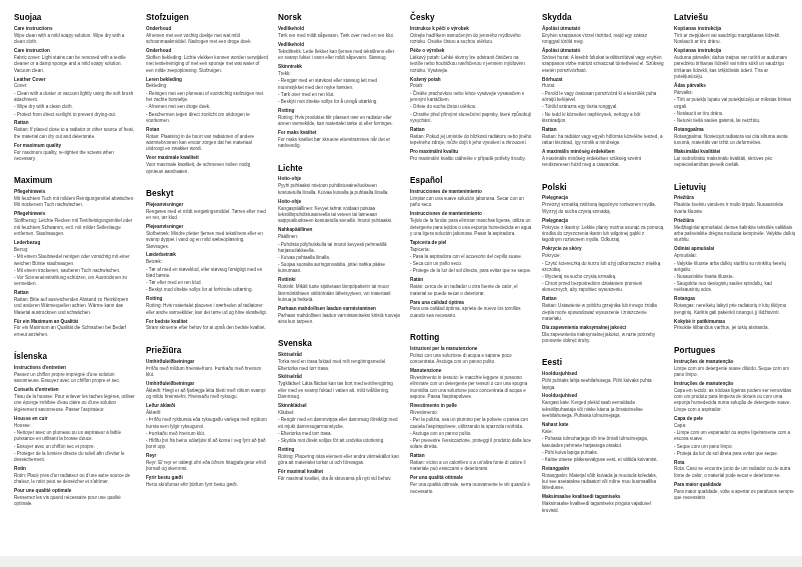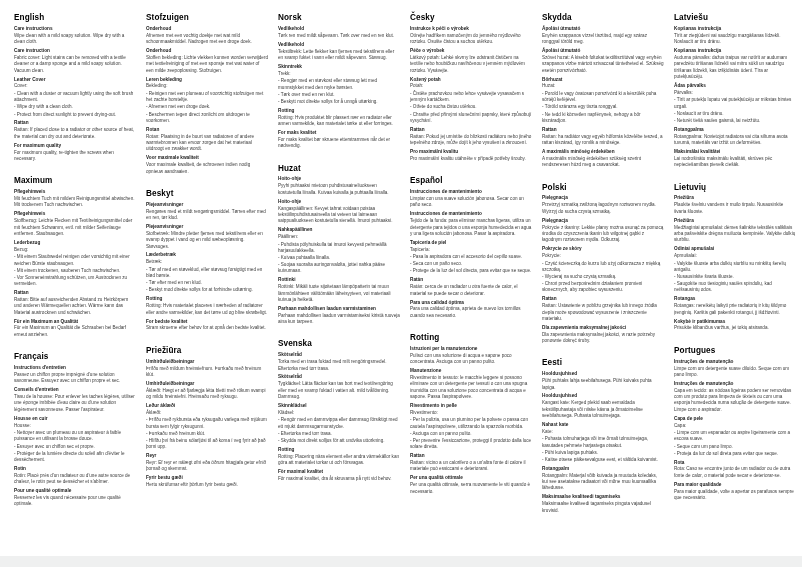--- a/index.html
+++ b/index.html
@@ -54,21 +54,21 @@
     background: #eff0f0;
   }
 </style>
 </head>
 <body>
 
 <div class="page">
   <div class="columns" id="columns">
       <div class="col">
         <section class="block">
-          <h2 class="lang-title">English</h2>
+          <h2 class="lang-title">Suojaa</h2>
           <h3 class="sec-heading">Care instructions</h3>
           <p class="body-text">Wipe clean with a mild soapy solution. Wipe dry with a clean cloth.</p>
           <h3 class="sec-heading">Care instruction</h3>
           <p class="body-text">Fabric cover: Light stains can be removed with a textile cleaner or a damp sponge and a mild soapy solution. Vacuum clean.</p>
           <h3 class="sec-heading">Leather Cover</h3>
           <p class="body-text">Cover:</p>
           <p class="body-text bullet">- Clean with a duster or vacuum lightly using the soft brush attachment.</p>
           <p class="body-text bullet">- Wipe dry with a clean cloth.</p>
           <p class="body-text bullet">- Protect from direct sunlight to prevent drying-out.</p>
           <h3 class="sec-heading">Rattan</h3>
@@ -86,21 +86,21 @@
           <p class="body-text">Bezug:</p>
           <p class="body-text bullet">- Mit einem Staubwedel reinigen oder vorsichtig mit einer weichen Bürste staubsaugen.</p>
           <p class="body-text bullet">- Mit einem trockenen, sauberen Tuch nachwischen.</p>
           <p class="body-text bullet">- Vor Sonneneinstrahlung schützen, um Austrocknen zu vermeiden.</p>
           <h3 class="sec-heading">Rattan</h3>
           <p class="body-text">Rattan: Bitte auf ausreichenden Abstand zu Heizkörpern und anderen Wärmequellen achten. Wärme kann das Material austrocknen und schwächen.</p>
           <h3 class="sec-heading">Für ein Maximum an Qualität</h3>
           <p class="body-text">Für ein Maximum an Qualität die Schrauben bei Bedarf erneut anziehen.</p>
         </section>
         <section class="block">
-          <h2 class="lang-title">Français</h2>
+          <h2 class="lang-title">Íslenska</h2>
           <h3 class="sec-heading">Instructions d'entretien</h3>
           <p class="body-text">Passez un chiffon propre imprégné d'une solution savonneuse. Essuyez avec un chiffon propre et sec.</p>
           <h3 class="sec-heading">Conseils d'entretien</h3>
           <p class="body-text">Tissu de la housse: Pour enlever les taches légères, utiliser une éponge imbibée d'eau claire ou d'une solution légèrement savonneuse. Passer l'aspirateur.</p>
           <h3 class="sec-heading">Housse en cuir</h3>
           <p class="body-text">Housse:</p>
           <p class="body-text bullet">- Nettoyer avec un plumeau ou un aspirateur à faible puissance en utilisant la brosse douce.</p>
           <p class="body-text bullet">- Essuyer avec un chiffon sec et propre.</p>
           <p class="body-text bullet">- Protéger de la lumière directe du soleil afin d'éviter le dessèchement.</p>
           <h3 class="sec-heading">Rotin</h3>
@@ -170,21 +170,21 @@
           <p class="body-text">Trekk:</p>
           <p class="body-text bullet">- Rengjør med en støvkost eller støvsug lett med munnstykket med den myke børsten.</p>
           <p class="body-text bullet">- Tørk over med en ren klut.</p>
           <p class="body-text bullet">- Beskytt mot direkte sollys for å unngå uttørking.</p>
           <h3 class="sec-heading">Rotting</h3>
           <p class="body-text">Rotting: Hvis produktet blir plassert nær en radiator eller annen varmekilde, kan materialet tørke ut eller forringes.</p>
           <h3 class="sec-heading">For maks kvalitet</h3>
           <p class="body-text">For maks kvalitet bør skruene etterstrammes når det er nødvendig.</p>
         </section>
         <section class="block">
-          <h2 class="lang-title">Huzat</h2>
+          <h2 class="lang-title">Lichte</h2>
           <h3 class="sec-heading">Hoito-ohje</h3>
           <p class="body-text">Pyyhi puhtaaksi mietoon puhdistusaineliuokseen kostutetulla liinalla. Kuivaa kuivalla ja puhtaalla liinalla.</p>
           <h3 class="sec-heading">Hoito-ohje</h3>
           <p class="body-text">Kangaspäällinen: Kevyet tahrat voidaan poistaa tekstiilinpuhdistusaineella tai veteen tai laimeaan saippualiuokseen kostutetulla sienellä. Imuroi puhtaaksi.</p>
           <h3 class="sec-heading">Nahkapäällinen</h3>
           <p class="body-text">Päällinen:</p>
           <p class="body-text bullet">- Puhdista pölyhuiskulla tai imuroi kevyesti pehmeällä harjasuulakkeella.</p>
           <p class="body-text bullet">- Kuivaa puhtaalla liinalla.</p>
           <p class="body-text bullet">- Suojaa suoralta auringonvalolta, jottei nahka pääse kuivumaan.</p>
           <h3 class="sec-heading">Rottinki</h3>

